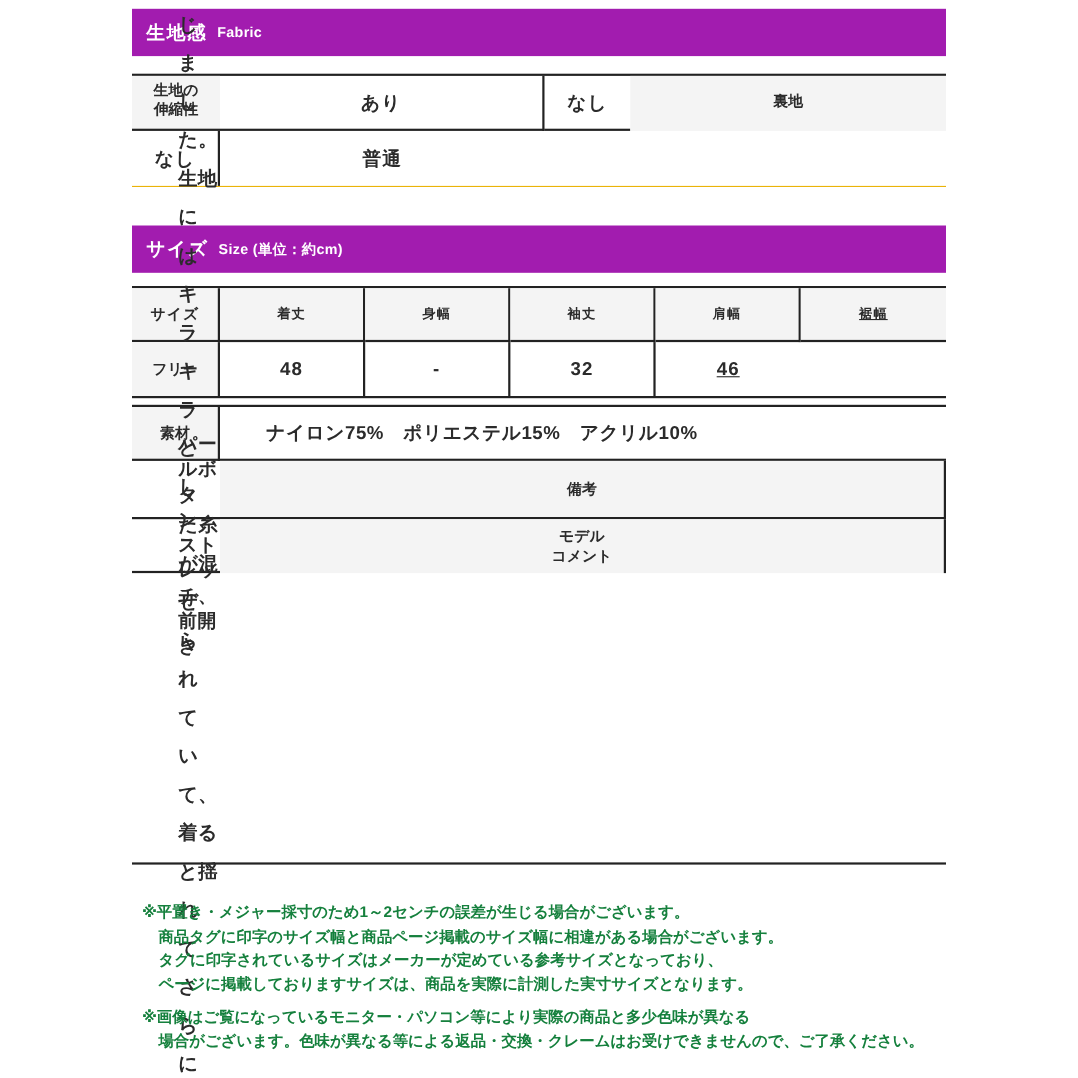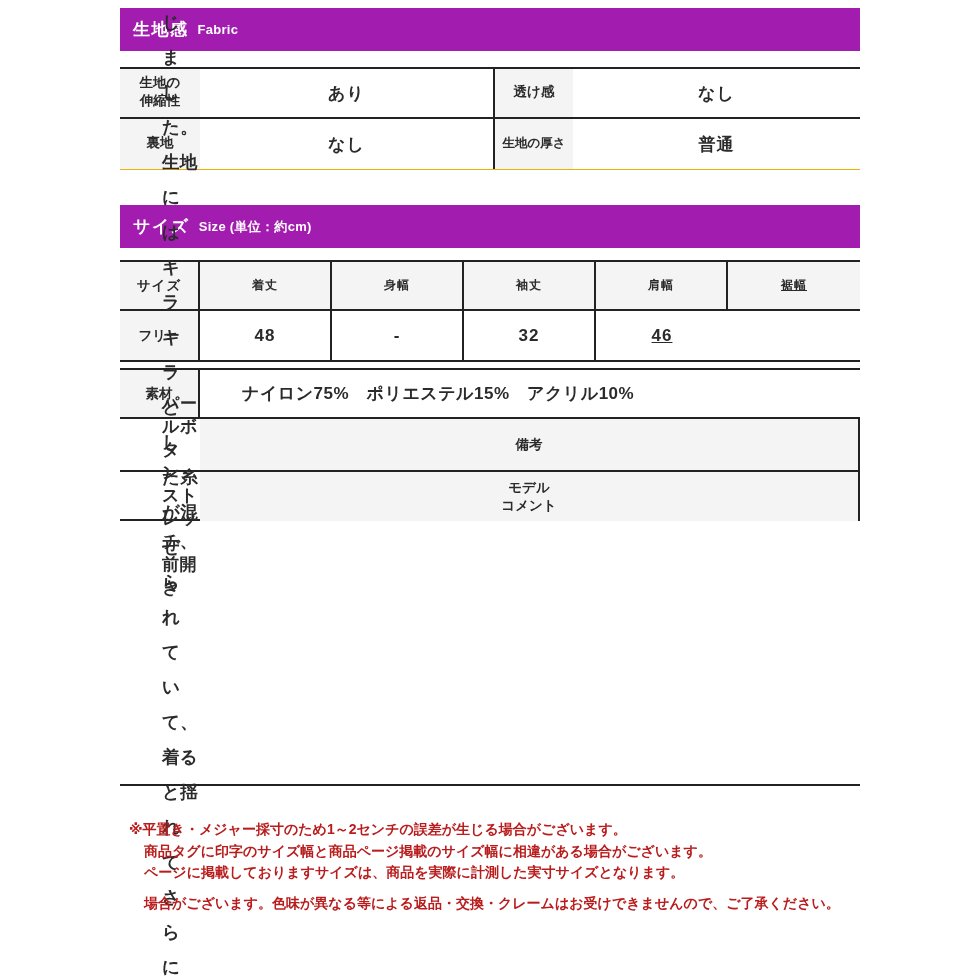--- a/index.html
+++ b/index.html
@@ -47,47 +47,45 @@
   .spec-table .rowdiv{border-bottom:2px solid #222;}
   .spec-content{display:flex;align-items:center;justify-content:flex-start;
     padding-left:42px;box-sizing:border-box;font-weight:bold;font-size:17px;
     letter-spacing:0.5px;}
   .care-icons{gap:8px;}
   .care-icons svg{display:block;}
   .model-comment{font-size:17.5px;line-height:35px;padding-right:28px;
     letter-spacing:0.3px;}
 
   
-  .notes{margin:33px 0 0 9px;font-size:14px;font-weight:bold;line-height:21.5px;color:#b91c1c;}
+  .notes{margin:33px 0 0 9px;font-size:14px;font-weight:bold;line-height:21.5px;color:#15803d;}
   .note-block{margin-bottom:9px;}
   .cont{padding-left:15px;}
 </style>
 </head>
 <body>
 
 <div class="page">
   <div class="content">
 
     <div class="bar">
       <span class="t">生地感</span>
       <span class="s">Fabric</span>
     </div>
 
     <div class="fabric-table">
       <div class="cell lab r1">
         <span>生地の</span>
         <span>伸縮性</span>
       </div>
       <div class="cell val r1 vdiv">あり</div>
-      <div class="cell lab r1">透け感</div>
       <div class="cell val r1">なし</div>
 
       <div class="cell lab">裏地</div>
       <div class="cell val vdiv">なし</div>
-      <div class="cell lab" style="font-size:12.5px;">生地の厚さ</div>
       <div class="cell val">普通</div>
     </div>
 
     <div class="bar bar2">
       <span class="t">サイズ</span>
       <span class="s">Size (単位：約cm)</span>
     </div>
 
     <div class="size-table">
       <div class="cell colhead hrow" style="font-size:13.5px;">サイズ</div>
@@ -155,21 +153,23 @@
         <span>モデル</span>
         <span>コメント</span>
       </div>
       <div class="spec-content model-comment">大きなパールボタンが華やかなシャギーベストです。ふわふわとした生地がとても肌触り良く、薄手でも暖かみを感じました。生地にはキラキラとした糸が混ぜられていて、着ると揺れてさらにキラキラします。前のパールボタンで閉めたり開けたりできるので、使い勝手が良く、パンツにもスカートにも合わせやすかったです。</div>
     </div>
 
     <div class="notes">
       <div class="note-block">
         <div>※平置き・メジャー採寸のため1～2センチの誤差が生じる場合がございます。</div>
         <div class="cont">商品タグに印字のサイズ幅と商品ページ掲載のサイズ幅に相違がある場合がございます。</div>
+        <div class="cont">タグに印字されているサイズはメーカーが定めている参考サイズとなっており、</div>
         <div class="cont">ページに掲載しておりますサイズは、商品を実際に計測した実寸サイズとなります。</div>
       </div>
       <div class="note-block">
+        <div>※画像はご覧になっているモニター・パソコン等により実際の商品と多少色味が異なる</div>
         <div class="cont">場合がございます。色味が異なる等による返品・交換・クレームはお受けできませんので、ご了承ください。</div>
       </div>
     </div>
 
   </div>
 </div>
 
 </body></html>

